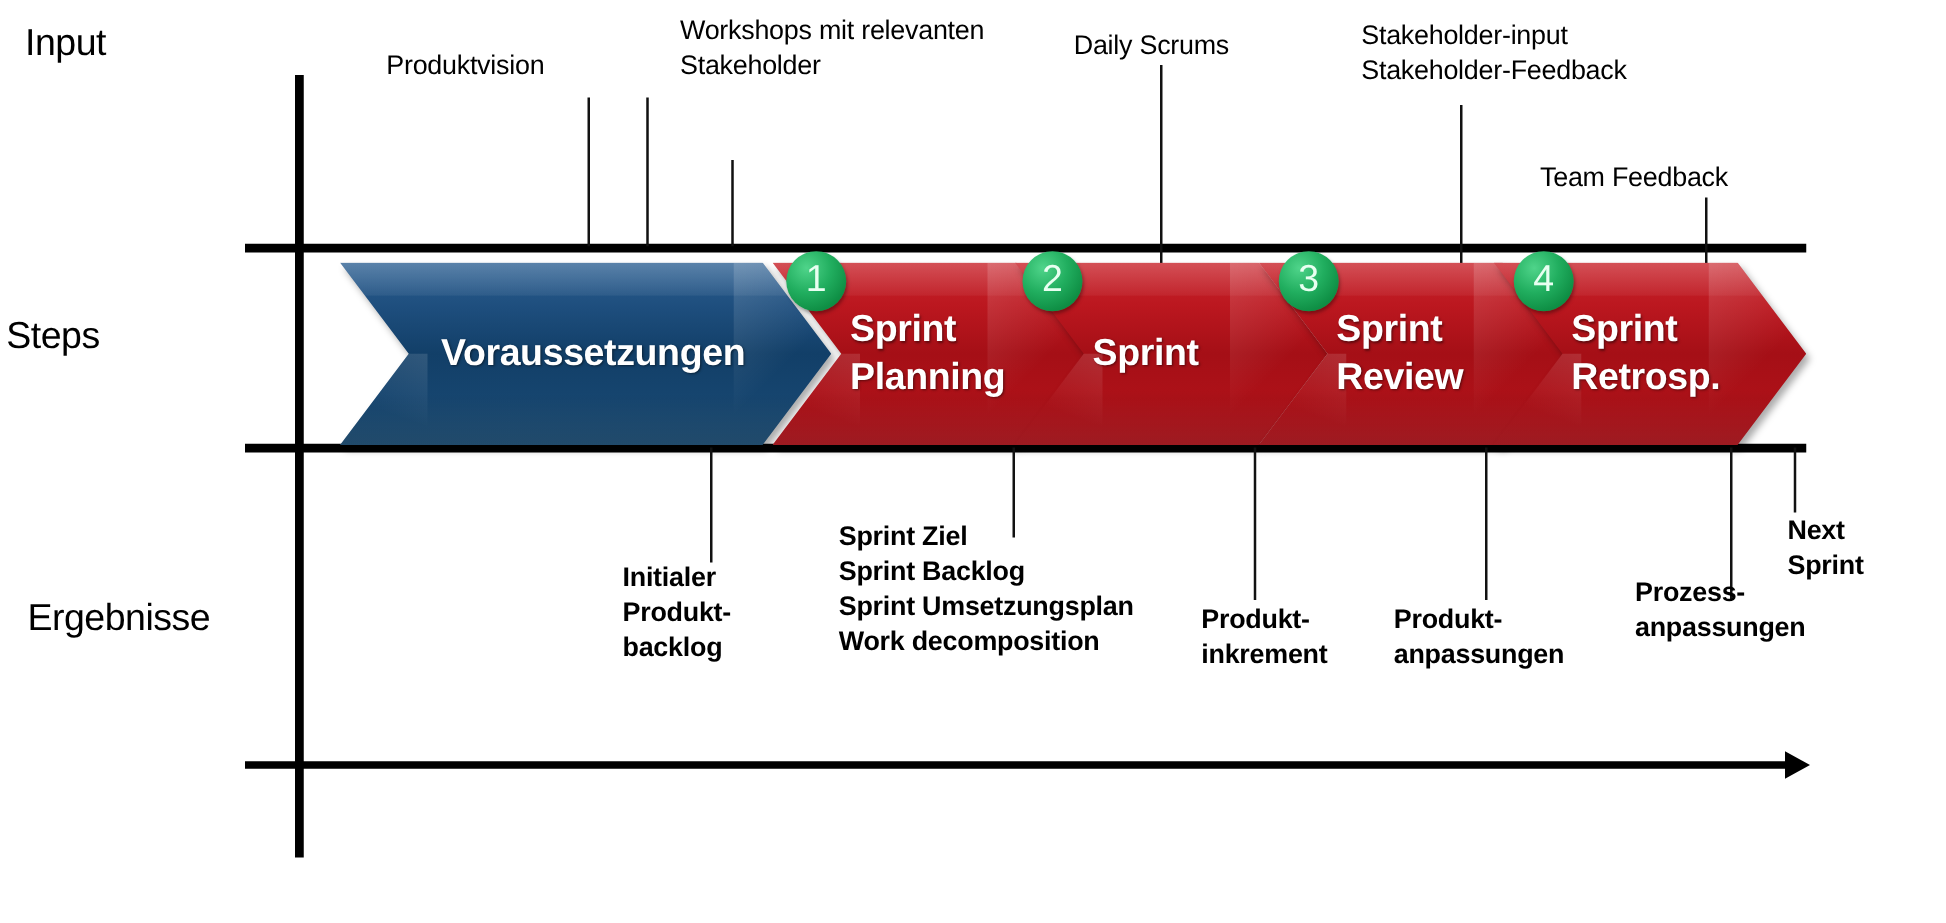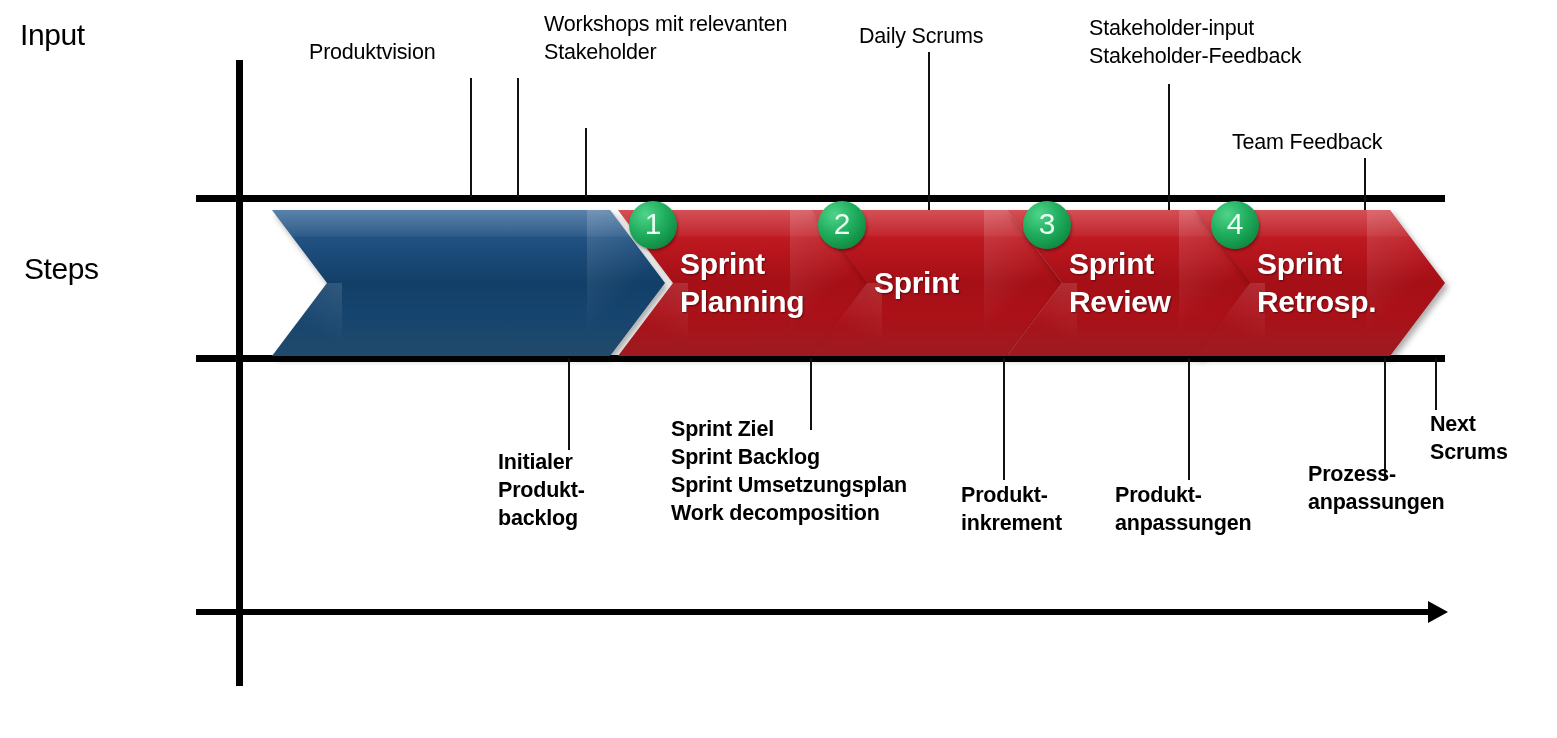--- a/index.html
+++ b/index.html
@@ -157,40 +157,42 @@
 <div id="stage">
 
   <div class="axis-v" style="left:236px; top:60px; height:626px;"></div>
   <div class="axis-h" style="left:196px; top:195px; width:1249px;"></div>
   <div class="axis-h" style="left:196px; top:355px; width:1249px;"></div>
 
   <div class="arrow-line" style="left:196px; top:609px; width:1236px;"></div>
   <div class="arrow-head" style="left:1428px; top:601px;"></div>
 
   <div class="row-label" style="left:20px; top:18px;">Input</div>
-  <div class="row-label" style="left:24px; top:252px;">Steps</div>
+  <div class="row-label" style="left:5px; top:252px;">Steps</div>
+  <div class="row-label" style="left:22px; top:478px;">Ergebnisse</div>
 
   <div class="leader" style="left:470px; top:78px; height:119px;"></div>
   <div class="leader" style="left:517px; top:78px; height:119px;"></div>
   <div class="leader" style="left:585px; top:128px; height:69px;"></div>
   <div class="leader" style="left:928px; top:52px; height:175px;"></div>
   <div class="leader" style="left:1168px; top:84px; height:145px;"></div>
   <div class="leader" style="left:1364px; top:158px; height:70px;"></div>
 
   <div class="note" style="left:309px; top:38px;">Produktvision</div>
   <div class="note" style="left:520px; top:10px;margin-left:24px;">Workshops mit relevanten
 Stakeholder</div>
   <div class="note" style="left:835px; top:22px;margin-left:24px;">Daily Scrums</div>
   <div class="note" style="left:1089px; top:14px;">Stakeholder-input
 Stakeholder-Feedback</div>
   <div class="note" style="left:1232px; top:128px;">Team Feedback</div>
 
   <div class="chev chev-blue first" style="left:272px; width:393px;">
     <div class="chev-body"></div>
     <div class="facet"></div>
+    <div class="chev-text">Voraussetzungen</div>
   </div>
 
   <div class="chev chev-red" style="left:618px; width:250px;">
     <div class="chev-body"></div>
     <div class="facet"></div>
     <div class="chev-text">Sprint
 Planning</div>
   </div>
   <div class="badge" style="left:629px; top:201px;">1</div>
 
@@ -231,16 +233,16 @@
 Sprint Backlog
 Sprint Umsetzungsplan
 Work decomposition</div>
   <div class="note note-bold" style="left:961px; top:481px;">Produkt-
 inkrement</div>
   <div class="note note-bold" style="left:1115px; top:481px;">Produkt-
 anpassungen</div>
   <div class="note note-bold" style="left:1308px; top:460px;">Prozess-
 anpassungen</div>
   <div class="note note-bold" style="left:1430px; top:410px;">Next
-Scrums</div>
+Sprint</div>
 
 
 </div>
 
 </body></html>

